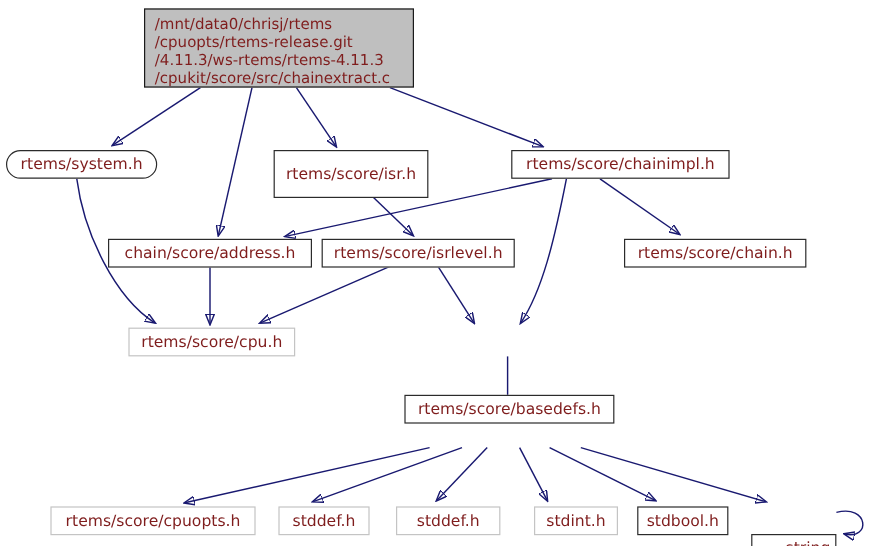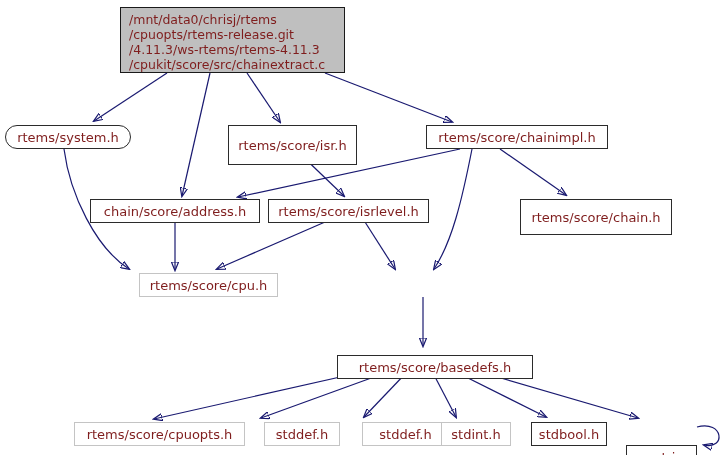--- a/index.html
+++ b/index.html
@@ -31,21 +31,20 @@
     font-size: 13px;
     line-height: 1;
     display: flex;
     align-items: center;
     justify-content: center;
     white-space: nowrap;
     overflow: hidden;
   }
   .node.plain {
     border-color: #c4c4c4;
-    margin-left: 32px;
   }
   .node.source {
     background: #bfbfbf;
     border: 1px solid #1a1a1a;
     display: block;
     padding: 4px 0 0 8px;
   }
   .node.source .srcline {
     font-size: 12.5px;
     line-height: 15px;
@@ -100,32 +99,32 @@
   <div class="node" style="left:5px; top:125px; width:126px; height:24px;border-radius:12px;">rtems/system.h</div>
 
   <div class="node" style="left:228px; top:125px; width:129px; height:40px;">rtems/score/isr.h</div>
 
   <div class="node" style="left:390px; top:125px; width:182px; height:24px;margin-left:36px;">rtems/score/chainimpl.h</div>
 
   <div class="node" style="left:90px; top:199px; width:170px; height:24px;">chain/score/address.h</div>
 
   <div class="node" style="left:268px; top:199px; width:161px; height:24px;">rtems/score/isrlevel.h</div>
 
-  <div class="node" style="left:520px; top:199px; width:152px; height:36px;">rtems/score/chain.h</div>
+  <div class="node" style="left:520px; top:199px; width:152px; height:24px;">rtems/score/chain.h</div>
 
   <div class="node plain" style="left:107px; top:273px; width:139px; height:24px;">rtems/score/cpu.h</div>
 
 
-  <div class="node" style="left:337px; top:355px; width:196px; height:24px;">rtems/score/basedefs.h</div>
+  <div class="node" style="left:337px; top:329px; width:175px; height:24px;">rtems/score/basedefs.h</div>
 
   <div class="node plain" style="left:42px; top:422px; width:171px; height:24px;">rtems/score/cpuopts.h</div>
 
   <div class="node plain" style="left:232px; top:422px; width:76px; height:24px;">stddef.h</div>
 
   <div class="node plain" style="left:330px; top:422px; width:87px; height:24px;">stddef.h</div>
 
-  <div class="node plain" style="left:409px; top:422px; width:70px; height:24px;">stdint.h</div>
+  <div class="node plain" style="left:445px; top:422px; width:70px; height:24px;">stdint.h</div>
 
   <div class="node" style="left:531px; top:422px; width:76px; height:24px;">stdbool.h</div>
 
   <div class="node" style="left:626px; top:445px; width:71px; height:24px;padding-left:36px;">string.h</div>
 
 </div>
 
 </body></html>

